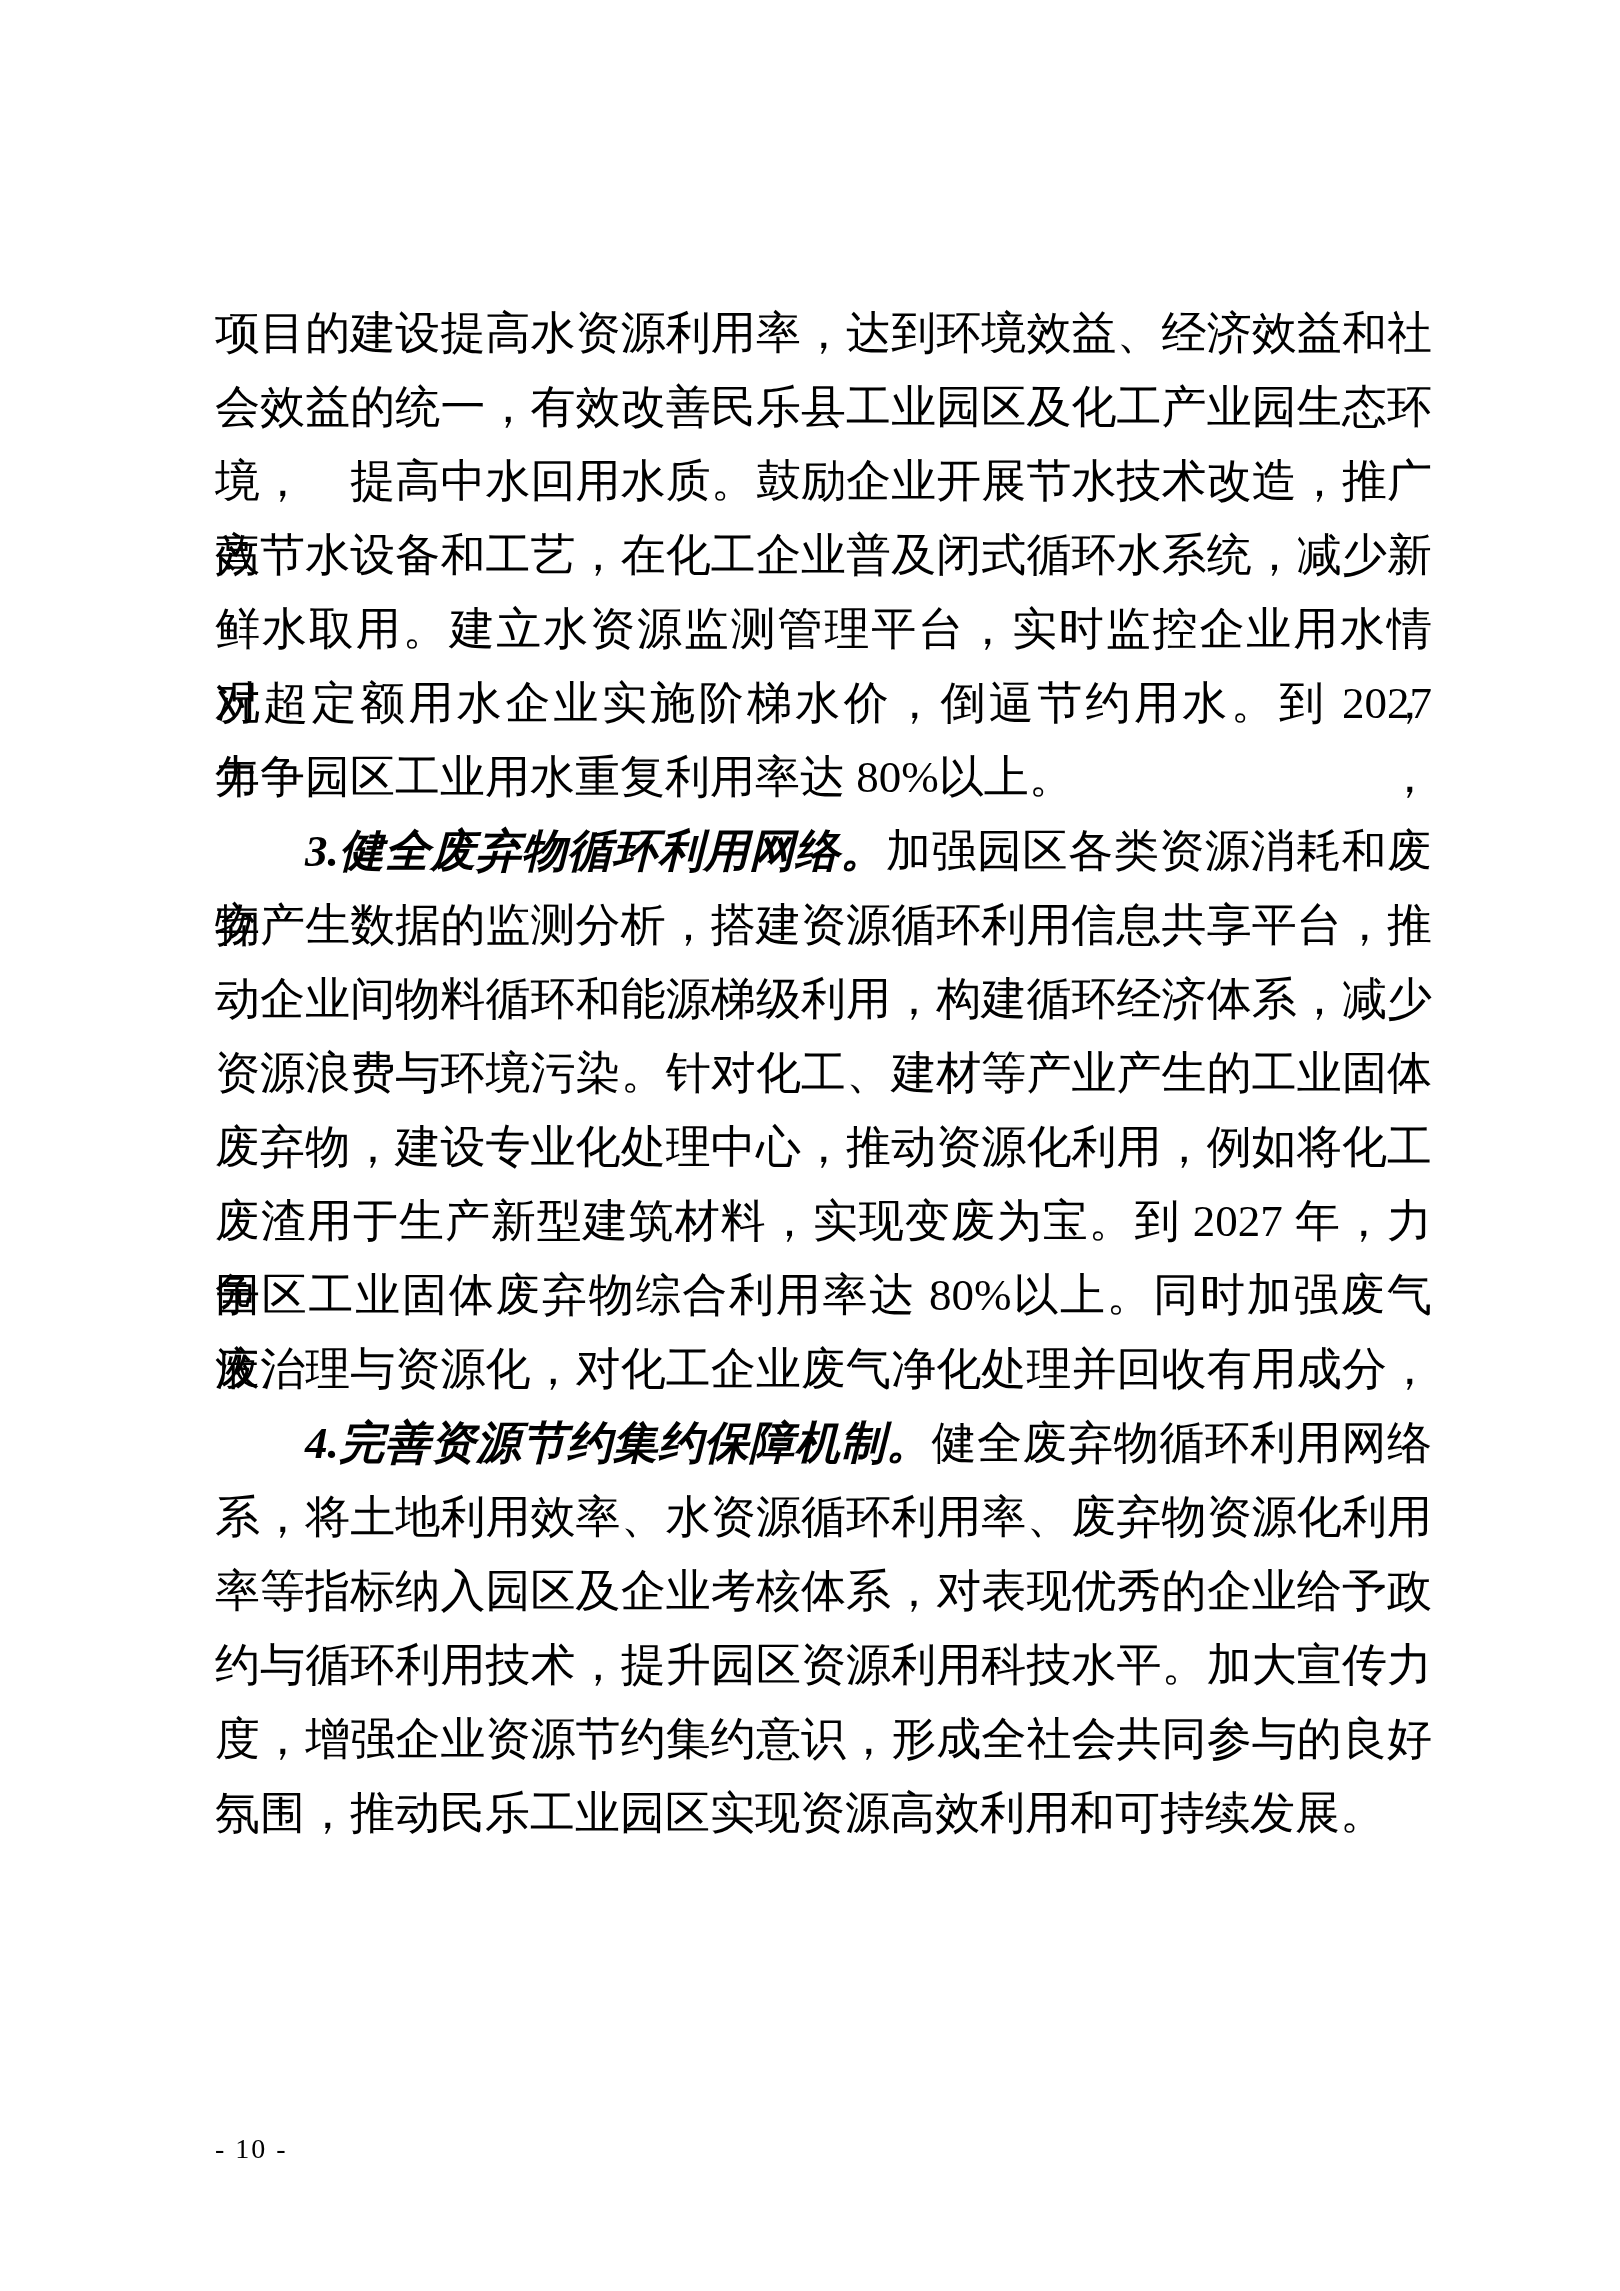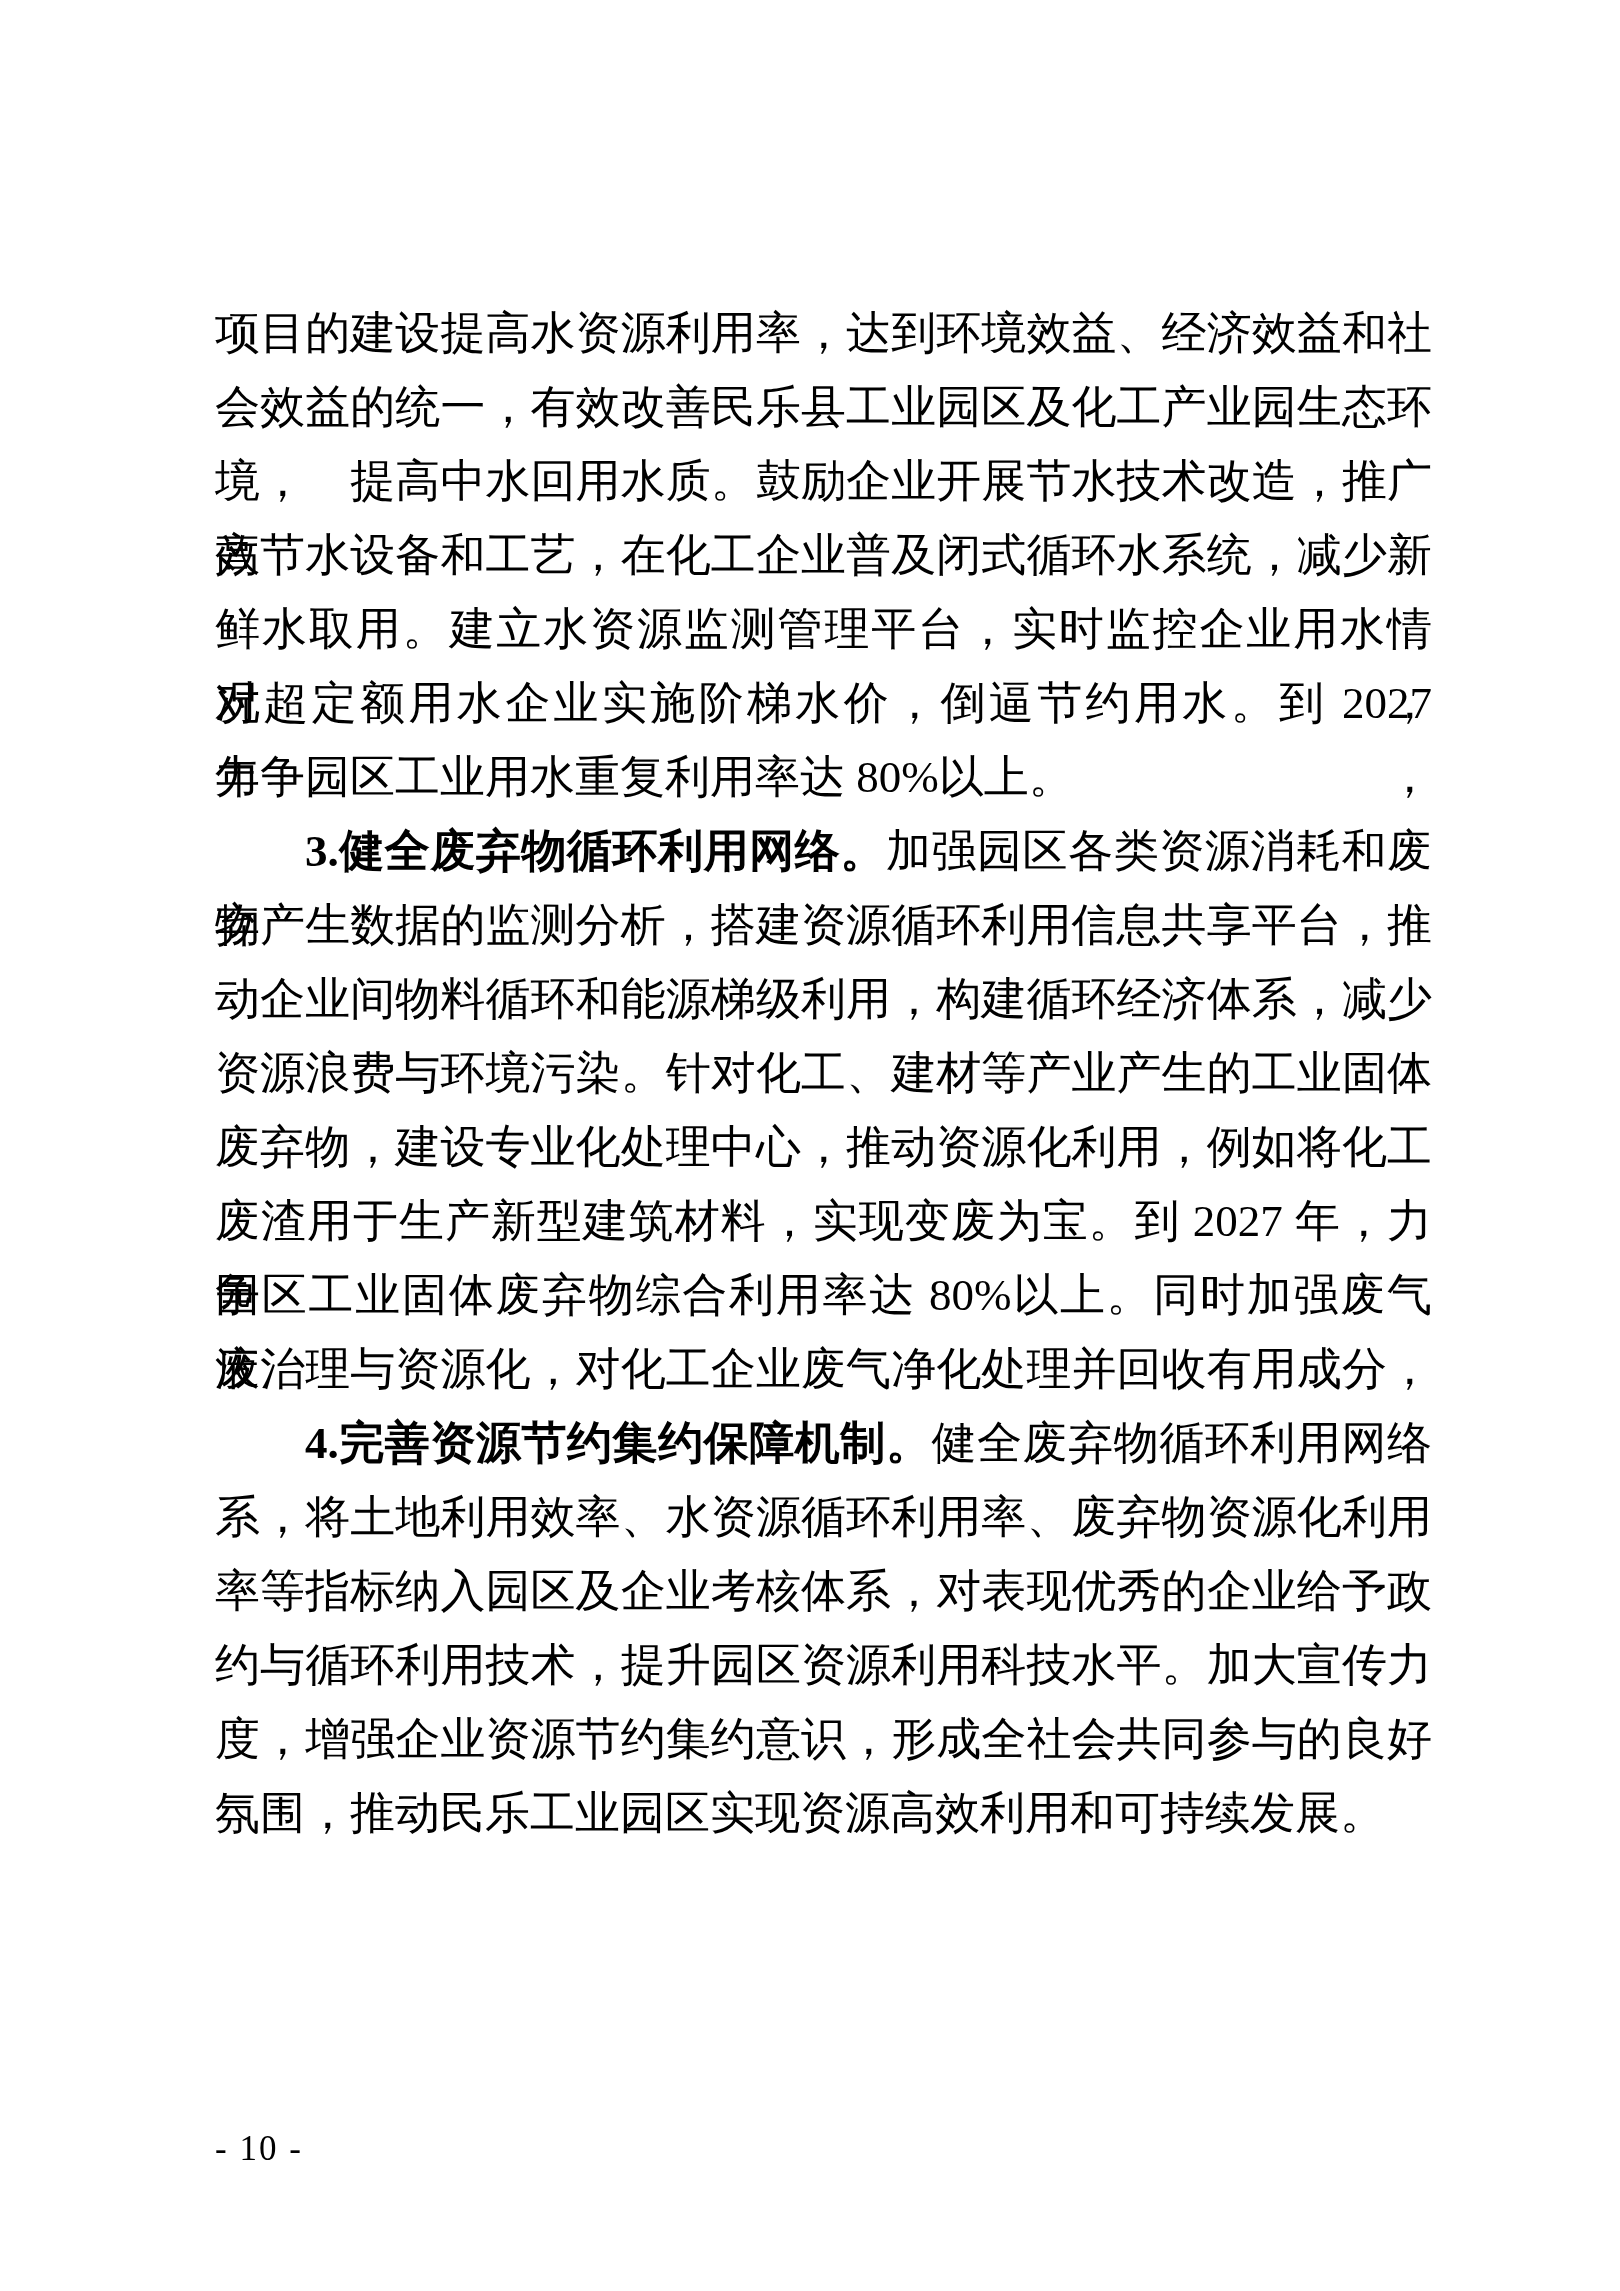--- a/index.html
+++ b/index.html
@@ -26,26 +26,26 @@
     text-align-last: justify;
     text-justify: inter-character;
     white-space: normal;
   }
   .line.pe {            
     text-align-last: left;
   }
   .line.indent {        
     text-indent: 90px;
   }
-  .b { font-weight: 700; }
+  .b { font-weight: 700; font-style: italic; }
   .footer {
     position: absolute;
     left: 215px;
     top: 2129px;
-    font-size: 35px;
+    font-size: 28px;
     line-height: 39px;
     letter-spacing: 2px;
   }
 </style>
 </head>
 <body>
 
 <div class="page">
   <div class="content">
     <div class="line jl"><span>项目的建设提高水资源利用率，达到环境效益、经济效益和社</span></div>

